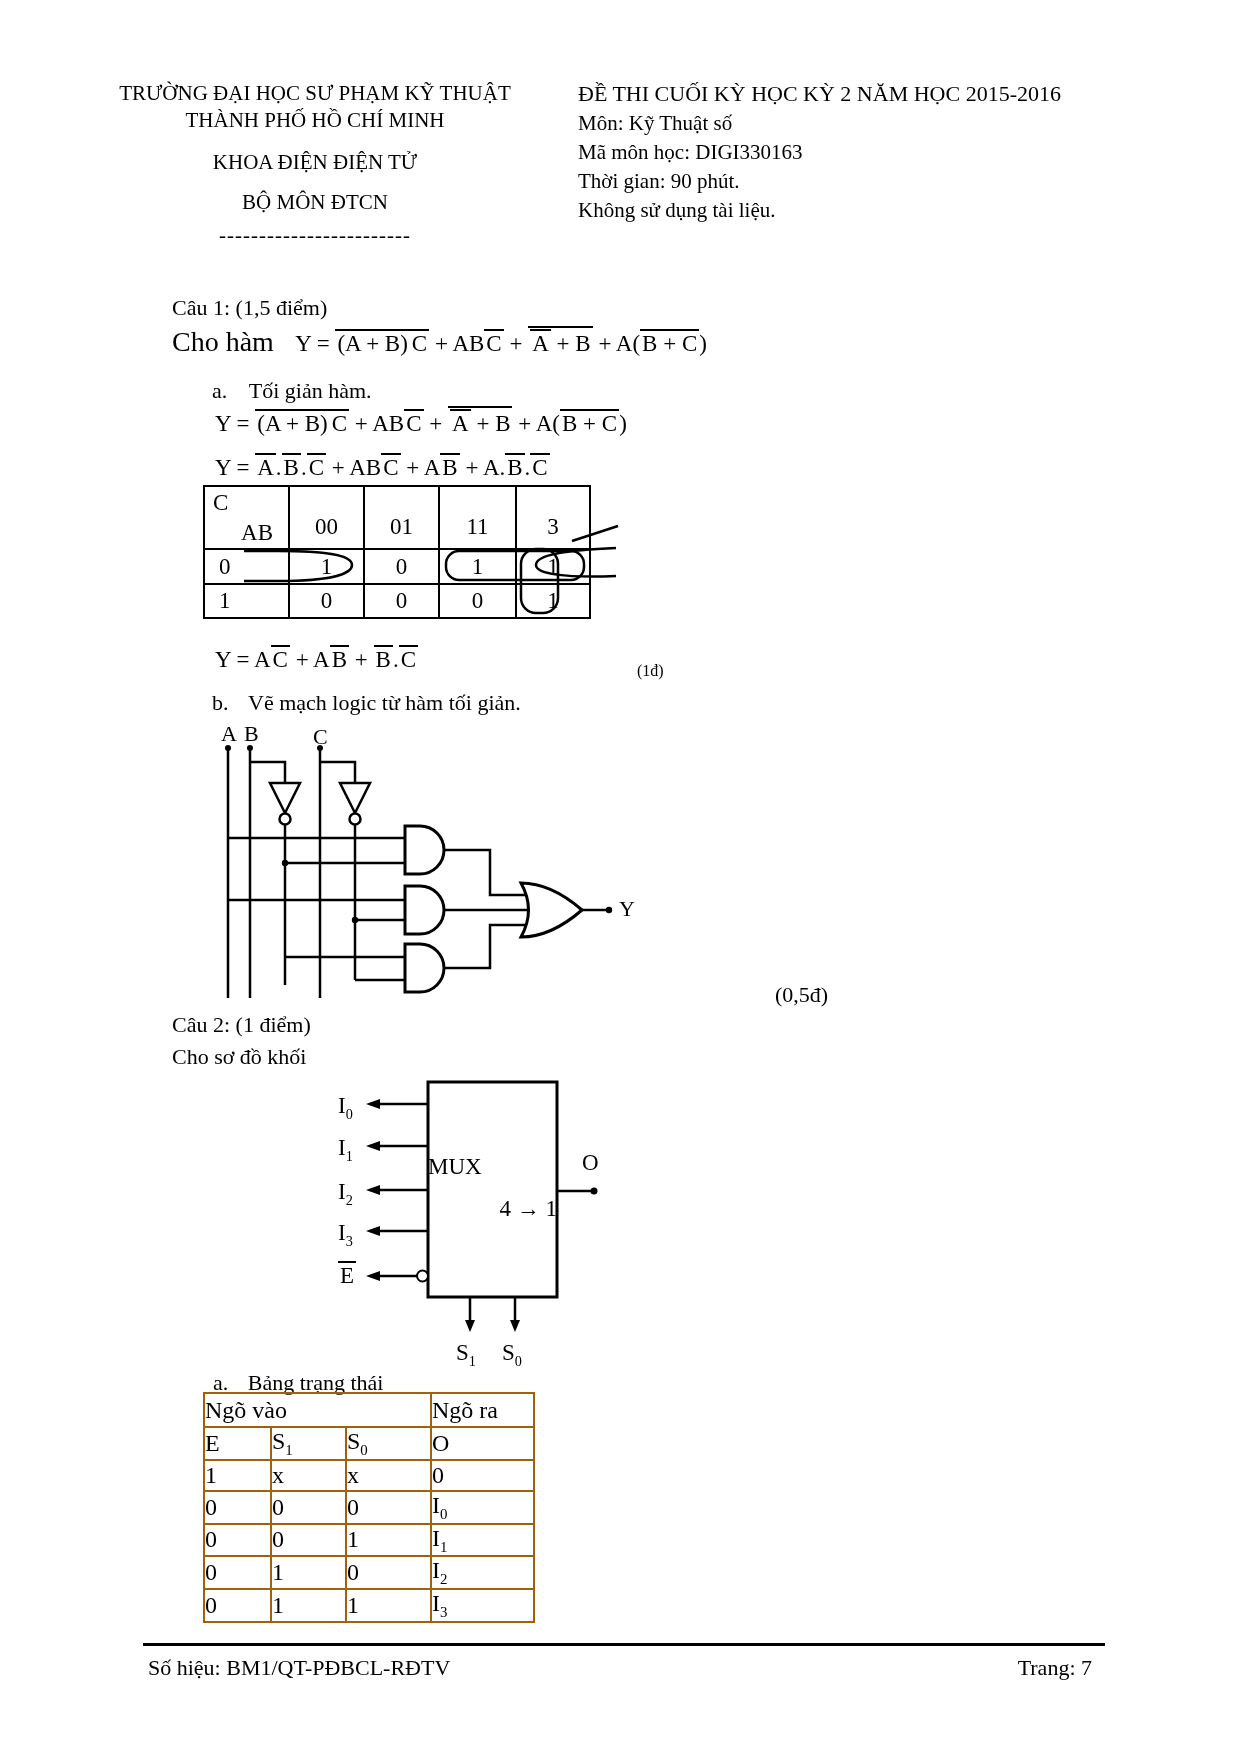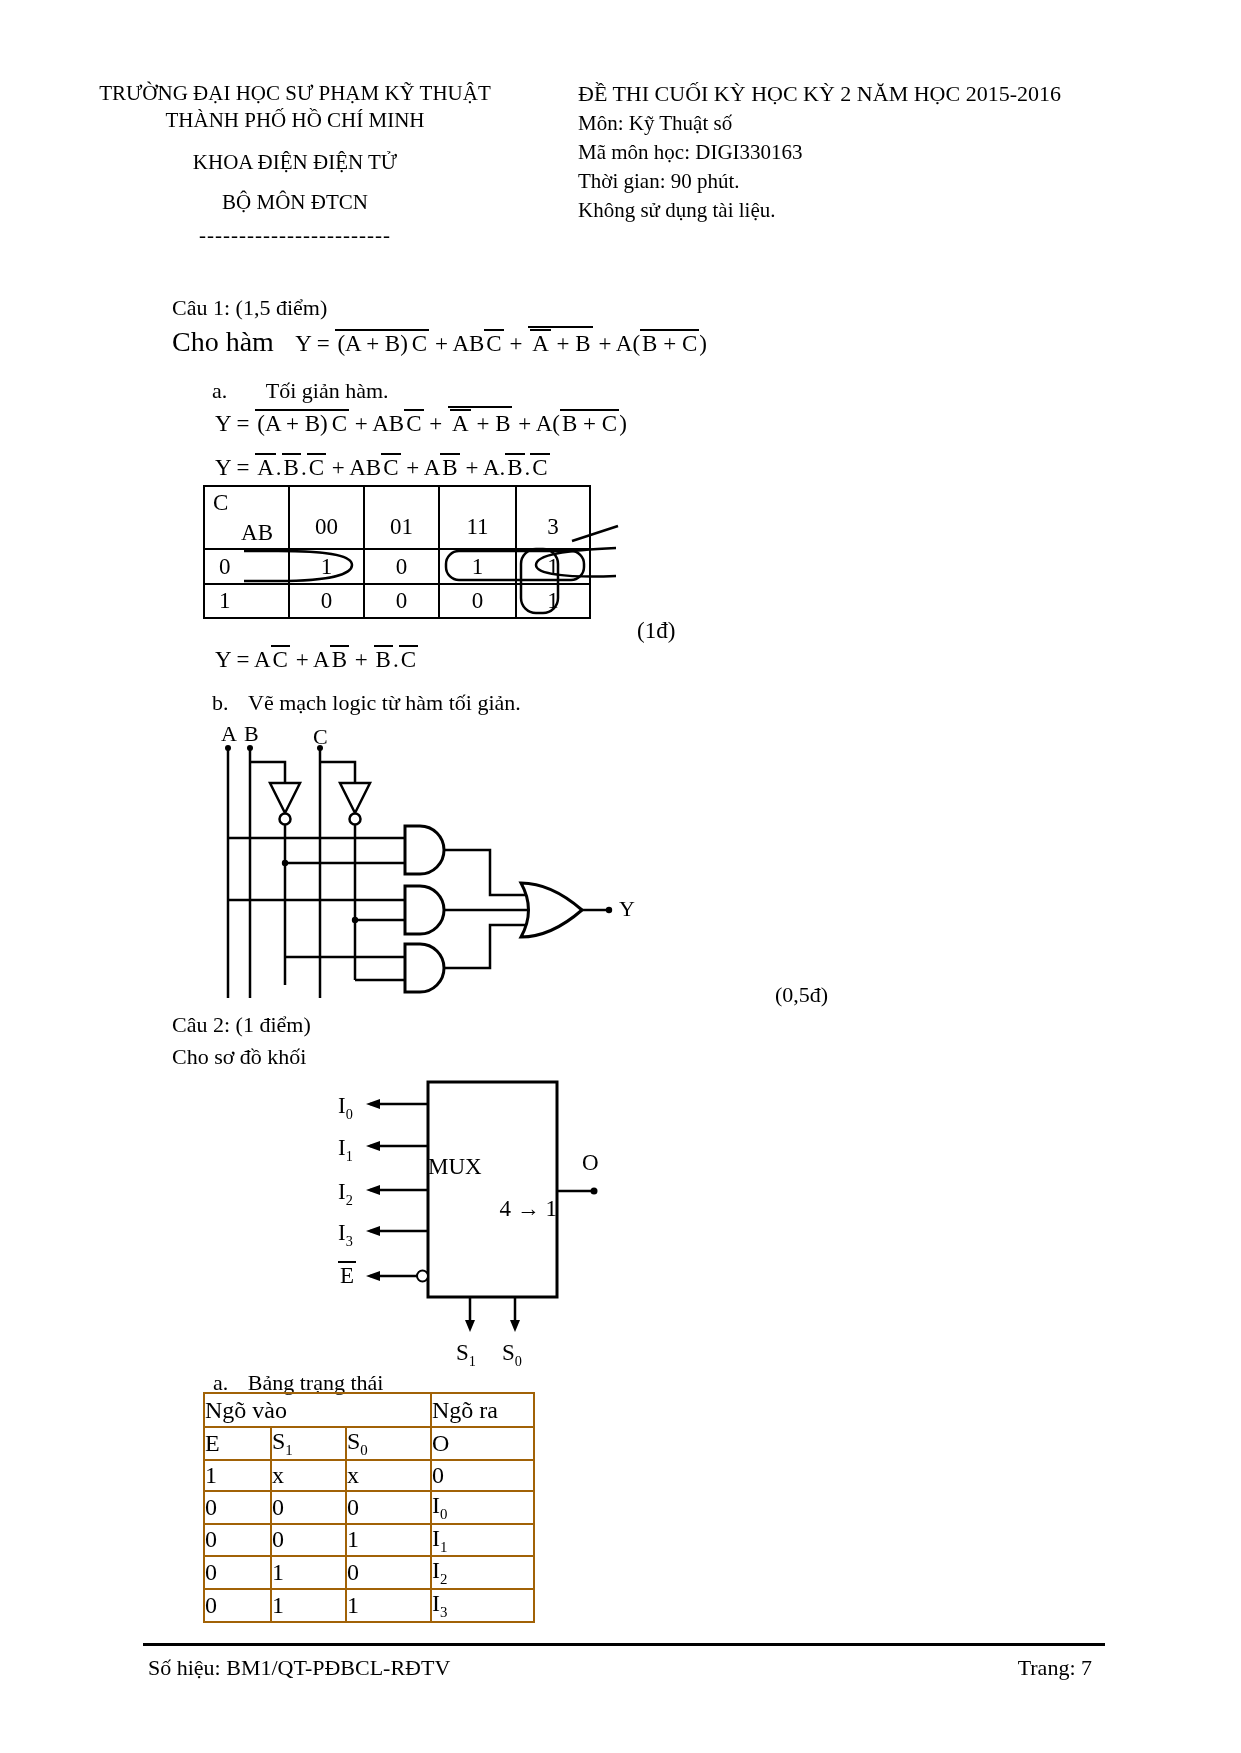--- a/index.html
+++ b/index.html
@@ -22,21 +22,21 @@
     background:linear-gradient(to bottom right,transparent calc(50% - 1px),#000 calc(50% - 1px),#000 calc(50% + 1px),transparent calc(50% + 1px))}
   .corner .ab{position:absolute;top:2px;right:15px}
   .corner .c{position:absolute;bottom:2px;left:8px}
   table.tt td{border:2px solid #a16207;font-size:24px;text-align:left;vertical-align:middle}
   .footer-rule{background:#000;height:3px}
   svg{display:block}
 </style>
 </head>
 <body>
 
-<div class="abs hdr-left" style="left:80px;top:80px">
+<div class="abs hdr-left" style="left:100px;top:80px">
   <div>TRƯỜNG ĐẠI HỌC SƯ PHẠM KỸ THUẬT</div>
   <div>THÀNH PHỐ HỒ CHÍ MINH</div>
   <div class="b" style="margin-top:14px">KHOA ĐIỆN ĐIỆN TỬ</div>
   <div class="b" style="margin-top:13px">BỘ MÔN ĐTCN</div>
   <div style="margin-top:6px;letter-spacing:1px">------------------------</div>
 </div>
 
 <div class="abs hdr-right" style="left:578px;top:80px">
   <div class="b" style="font-size:22px">ĐỀ THI CUỐI KỲ HỌC KỲ 2 NĂM HỌC 2015-2016</div>
   <div class="b">Môn: Kỹ Thuật số</div>
@@ -50,21 +50,21 @@
   <span>(1,5 điểm)</span>
 </div>
 
 <div class="abs" style="left:172px;top:326px">
   <span style="font-size:28px">Cho hàm</span>
   <span class="formula" style="margin-left:16px">Y = <span class="ov">(A + B)</span><span class="ov">C</span> + AB<span class="ov">C</span> + <span class="ov"><span class="ov">A</span> + B</span> + A(<span class="ov">B + C</span>)</span>
 </div>
 
 <div class="abs" style="left:212px;top:378px;font-size:22px">
   <span>a.</span>
-  <span style="margin-left:33px">Tối giản hàm.</span>
+  <span style="margin-left:16px">Tối giản hàm.</span>
 </div>
 
 <div class="abs formula" style="left:215px;top:406px">Y = <span class="ov">(A + B)</span><span class="ov">C</span> + AB<span class="ov">C</span> + <span class="ov"><span class="ov">A</span> + B</span> + A(<span class="ov">B + C</span>)</div>
 <div class="abs formula" style="left:215px;top:451px">Y = <span class="ov">A</span>.<span class="ov">B</span>.<span class="ov">C</span> + AB<span class="ov">C</span> + A<span class="ov">B</span> + A.<span class="ov">B</span>.<span class="ov">C</span></div>
 
 <div class="abs" style="left:203px;top:485px">
   <table class="kmap">
     <colgroup>
         <col style="width:85px">
         <col style="width:75px">
@@ -107,21 +107,21 @@
   <g fill="none" stroke="#000" stroke-width="2.5">
     <rect x="446" y="551" width="138" height="29" rx="13"></rect>
     <rect x="521" y="549" width="37" height="64" rx="15"></rect>
     <path d="M 244,551 H 278 C 335,551 352,557 352,565 C 352,573 335,581 278,581 H 244"></path>
     <path d="M 616,548 C 565,550 536,555 536,565 C 536,574 565,578 616,576"></path>
     <path d="M 572,541 L 618,526"></path>
   </g>
 </svg>
 
 <div class="abs formula" style="left:215px;top:643px">Y = A<span class="ov">C</span> + A<span class="ov">B</span> + <span class="ov">B</span>.<span class="ov">C</span></div>
-<div class="abs" style="left:637px;top:618px;font-size:23px">(1đ)</div>
+<div class="abs" style="left:637px;top:662px;font-size:16px">(1đ)</div>
 
 <div class="abs" style="left:212px;top:690px;font-size:22px">
   <span>b.</span>
   <span style="margin-left:14px">Vẽ mạch logic từ hàm tối giản.</span>
 </div>
 
 <div class="abs" style="left:195px;top:715px;width:480px;height:295px">
   <span class="abs" style="left:26px;top:6px;font-size:22px">A</span>
   <span class="abs" style="left:49px;top:6px;font-size:22px">B</span>
   <span class="abs" style="left:118px;top:9px;font-size:22px">C</span>

